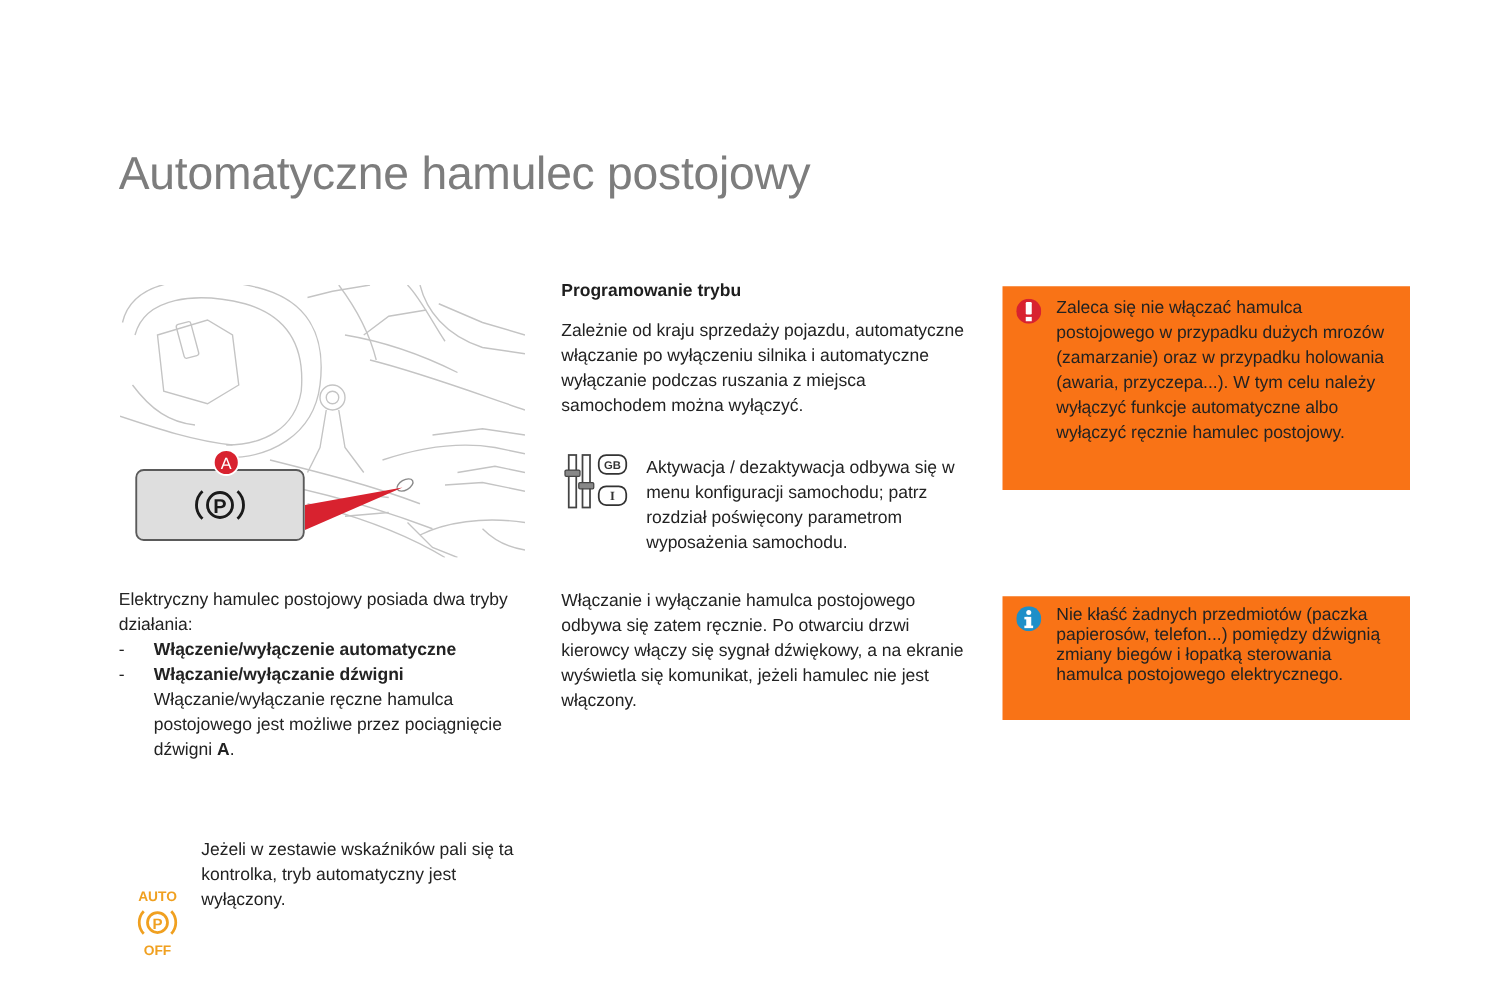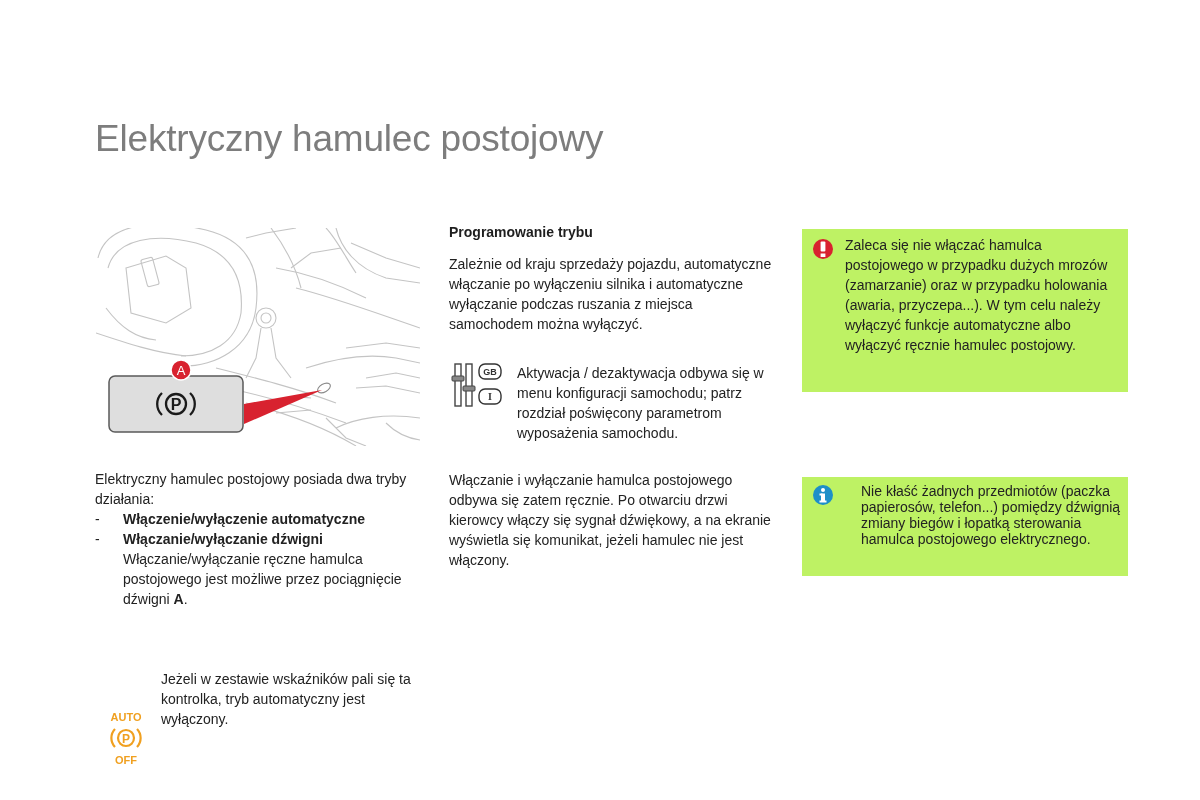--- a/index.html
+++ b/index.html
@@ -14,34 +14,34 @@
   .col1 .list li { position:relative; padding-left:28px; }
   .col1 .list li .dash { position:absolute; left:0; top:0; }
   .col1 .list li b { font-weight:bold; }
   .autooff { left:103px; top:711px; width:46px; height:56px; }
   .autooff-text { left:161px; top:669px; width:260px; }
   .heading { left:449px; top:224px; font-size:14px; font-weight:bold; color:#1e1e1e; margin:0; }
   .prog-text { left:449px; top:254px; width:330px; }
   .settings-icon { left:450px; top:362px; width:55px; height:46px; }
   .settings-text { left:517px; top:363px; width:260px; }
   .manual-text { left:449px; top:470px; width:330px; }
-  .box { background:#bef264; }
+  .box { background:#f97316; }
   .warn-box { left:802px; top:229px; width:326px; height:163px; }
   .info-box { left:802px; top:477px; width:326px; height:99px; }
   .box-icon { position:absolute; left:11px; width:20px; height:20px; }
   .warn-box .box-icon { top:10px; }
   .info-box .box-icon { top:8px; }
   .box-text { position:absolute; left:43px; width:275px; }
   .warn-box .box-text { top:6px; }
-  .info-box .box-text { top:6px; line-height:16px;margin-left:16px; }
+  .info-box .box-text { top:6px; line-height:16px; }
 </style>
 </head>
 <body>
 
-<h1 class="abs title">Elektryczny hamulec postojowy</h1>
+<h1 class="abs title">Automatyczne hamulec postojowy</h1>
 
 <div class="abs illus">
   <svg width="324" height="218" viewBox="0 0 324 218">
     <g fill="none" stroke="#c4c4c4" stroke-width="1.1">
 
       <path d="M2,30 C10,-5 60,-10 110,2 C150,12 165,40 160,80 C155,120 120,140 80,138"></path>
       <path d="M12,40 C20,10 60,5 100,15 C135,25 148,50 145,85 C140,115 115,128 85,128"></path>
       <path d="M30,40 L70,28 L90,40 L95,80 L70,95 L35,85 Z"></path>
       <rect x="48" y="30" width="12" height="28" rx="2" transform="rotate(-15 54 44)"></rect>
       <path d="M10,80 C25,100 40,110 60,112"></path>

